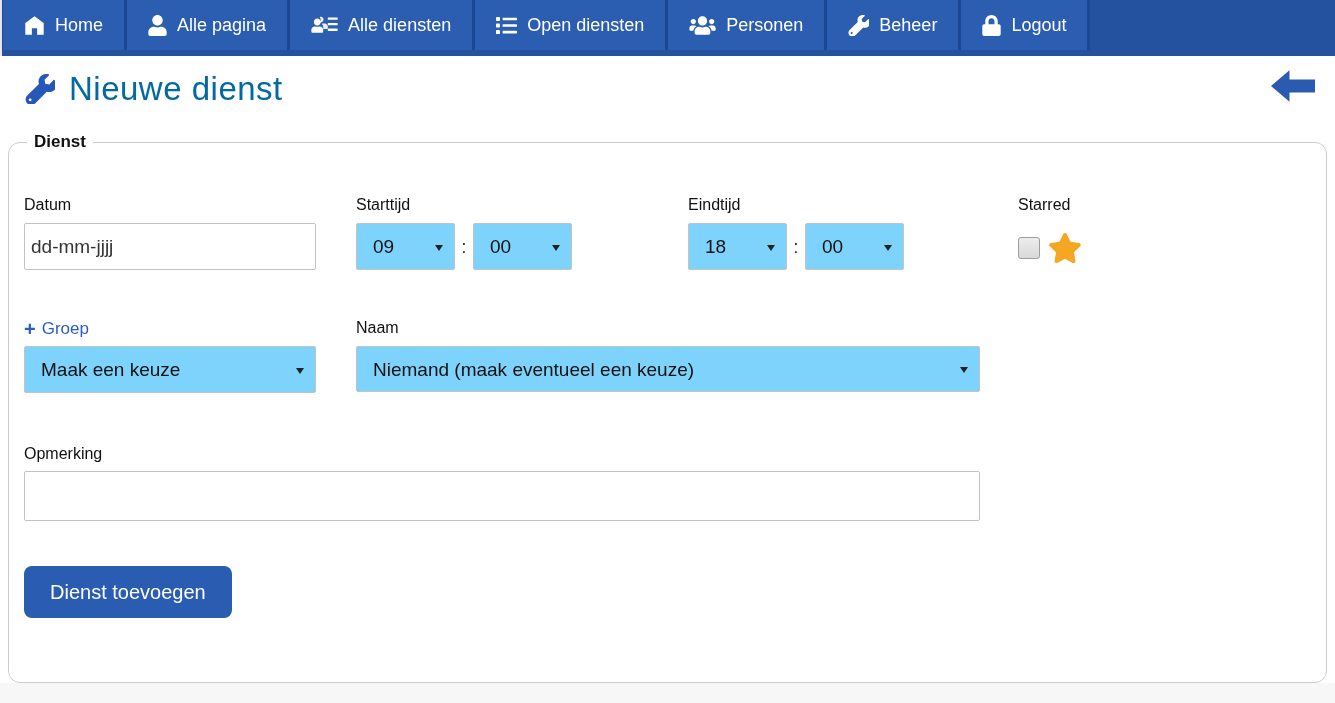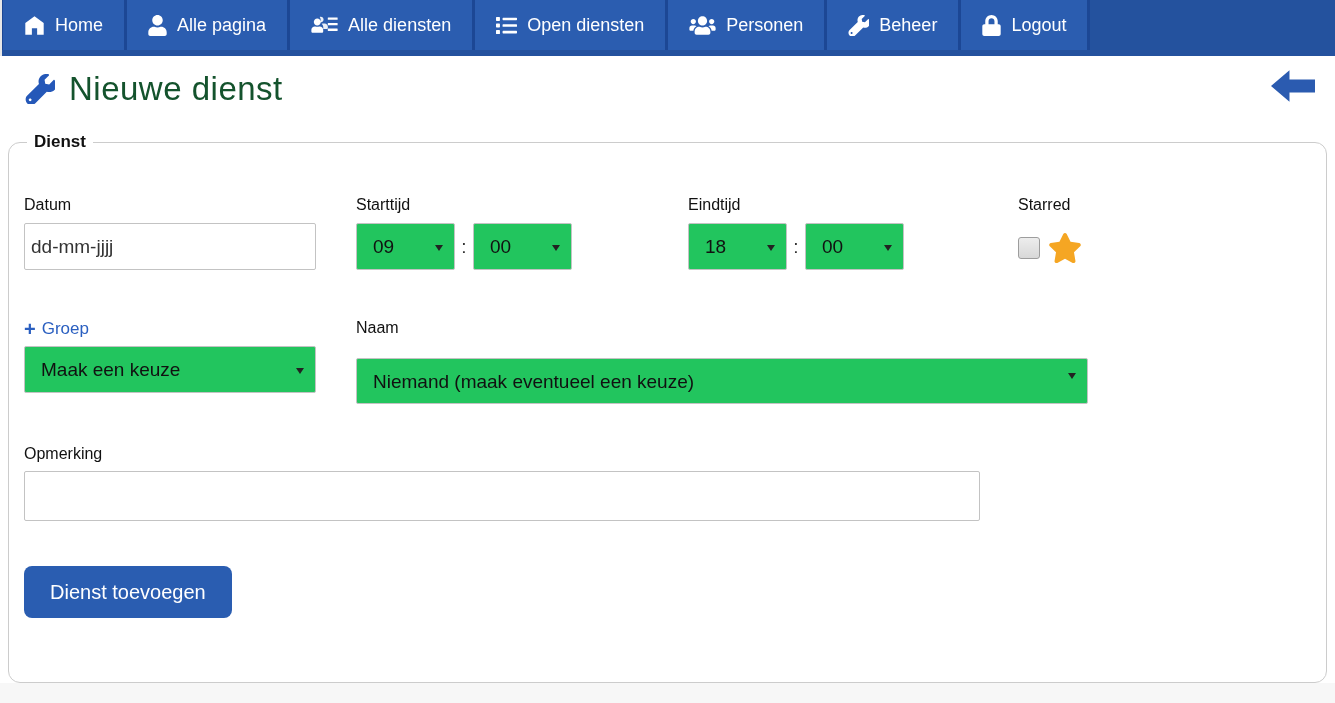--- a/index.html
+++ b/index.html
@@ -47,21 +47,21 @@
     padding-left: 25px;
     position: relative;
     background: #ffffff;
   }
   .title-wrench { display: flex; align-items: center; margin-right: 14px; }
   .title-wrench svg { fill: #2558b8; }
   .page-title {
     margin: 0;
     font-size: 33px;
     font-weight: 400;
-    color: #14532d;
+    color: #0369a1;
     letter-spacing: 0.5px;
   }
   .back-arrow {
     position: absolute;
     right: 20px;
     top: 14px;
     cursor: pointer;
   }
   .back-arrow svg { fill: #2b5bb0; }
 
@@ -119,31 +119,31 @@
     margin-top: -2px;
     border: 4px solid transparent;
     border-top: 6px solid #222222;
     pointer-events: none;
   }
   .sel select {
     -webkit-appearance: none;
     appearance: none;
     border: 1px solid #c3c3c3;
     border-radius: 2px;
-    background: #22c55e;
+    background: #7dd3fc;
     font-family: "Liberation Sans", "DejaVu Sans", sans-serif;
     font-size: 19px;
     color: #111111;
     padding: 0 24px 0 16px;
     outline: none;
     cursor: pointer;
   }
   .time-select { width: 99px; height: 47px; }
   .groep-select { width: 292px; height: 47px; }
-  .naam-select { width: 732px; height: 46px; margin-top: 12px; }
+  .naam-select { width: 624px; height: 46px; }
 
   .time-row { display: flex; align-items: center; }
   .time-colon {
     width: 18px;
     text-align: center;
     font-size: 19px;
     color: #333333;
   }
 
   

